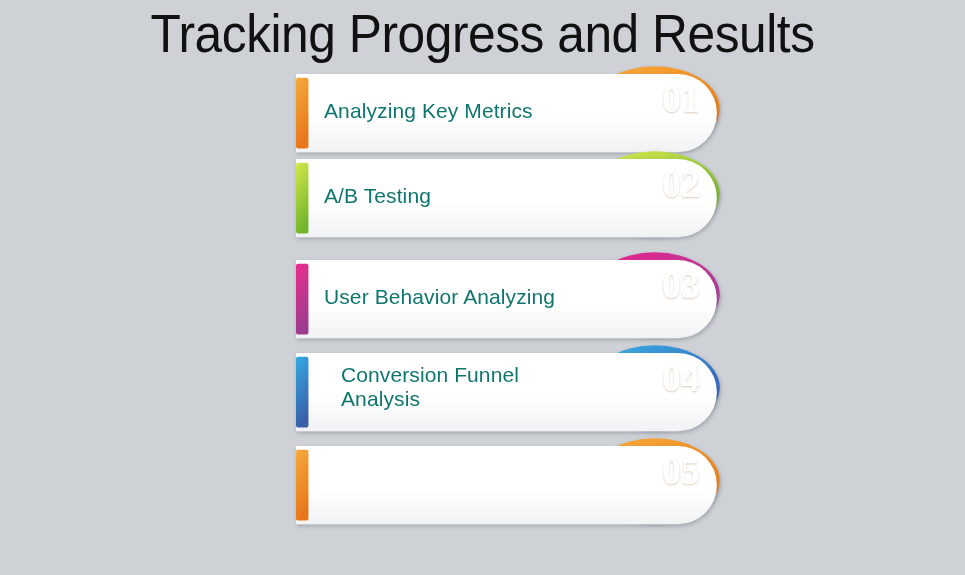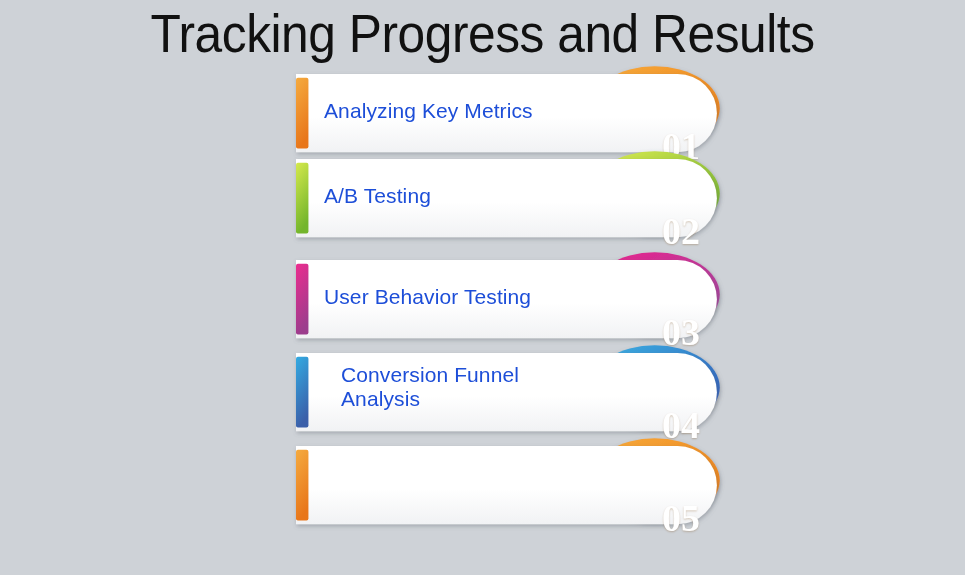--- a/index.html
+++ b/index.html
@@ -82,36 +82,35 @@
     padding-top: 14px;
     box-sizing: border-box;
     margin-left: 17px;
   }
 
   .row-label-text {
     font-family: "Liberation Sans", "DejaVu Sans", sans-serif;
     font-size: 21px;
     line-height: 24px;
     font-weight: 400;
-    color: #1d4ed8;
+    color: #0f766e;
     letter-spacing: 0.1px;
     white-space: pre-line;
   }
 
   .row-number {
     position: absolute;
     top: 6px;
     left: 330px;
     width: 110px;
     height: 46px;
     display: flex;
     align-items: center;
     justify-content: center;
     pointer-events: none;
-    margin-top: 47px;
   }
   .row-number-text {
     font-family: "Liberation Serif", "DejaVu Serif", serif;
     font-size: 38px;
     line-height: 38px;
     font-weight: 700;
     color: #ffffff;
     letter-spacing: 0px;
     text-shadow: 0 1px 2px rgba(120,70,10,0.28);
   }
@@ -204,21 +203,21 @@
             </linearGradient>
             <filter id="sh2" x="-25%" y="-25%" width="160%" height="170%">
               <feDropShadow dx="1" dy="2" stdDeviation="2.2" flood-color="#5d6470" flood-opacity="0.40"></feDropShadow>
             </filter>
           </defs>
           <ellipse cx="375" cy="38" rx="68" ry="44" fill="url(#ell2)" filter="url(#sh2)"></ellipse>
           <path d="M 0 2 L 399 2 A 41 41 0 0 1 399 84 L 0 84 Z" fill="url(#card2)" filter="url(#sh2)"></path>
           <rect x="0" y="6" width="13" height="74" rx="2" fill="url(#bar2)"></rect>
         </svg>
         <div class="row-label">
-          <span class="row-label-text">User Behavior Testing</span>
+          <span class="row-label-text">User Behavior Analyzing</span>
         </div>
         <div class="row-number">
           <span class="row-number-text">03</span>
         </div>
       </div>
       <div class="row two-line" style="top: 279px;">
         <svg class="row-art" viewBox="0 0 460 92" width="460" height="92">
           <defs>
             <linearGradient id="ell3" x1="0.08" y1="0.02" x2="0.92" y2="0.95">
               <stop offset="0" stop-color="#3cafe1"></stop>

